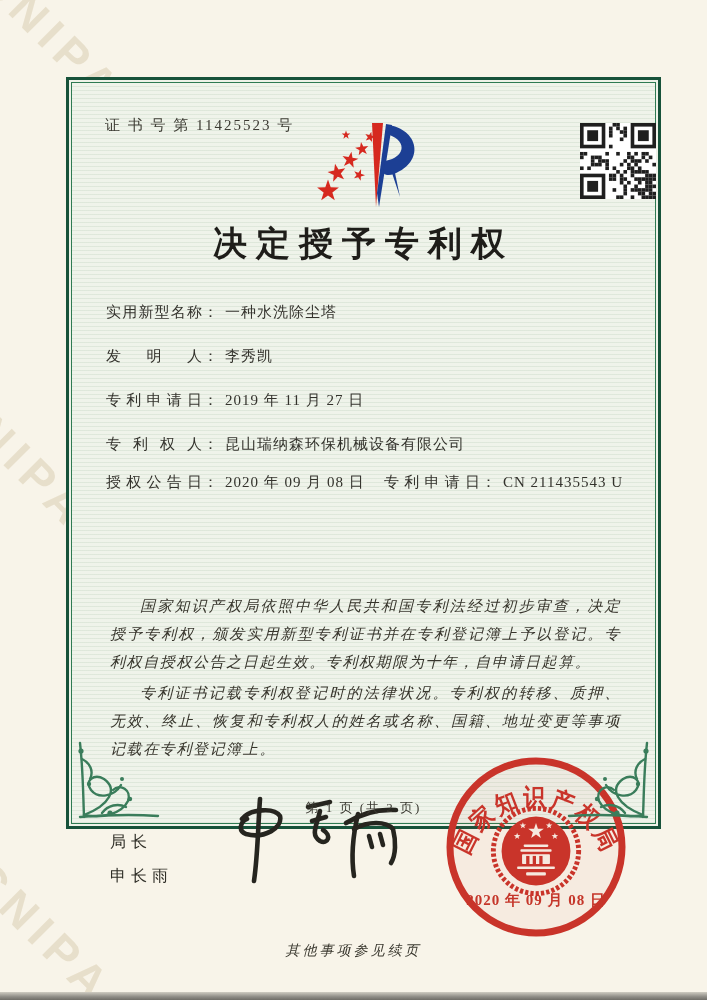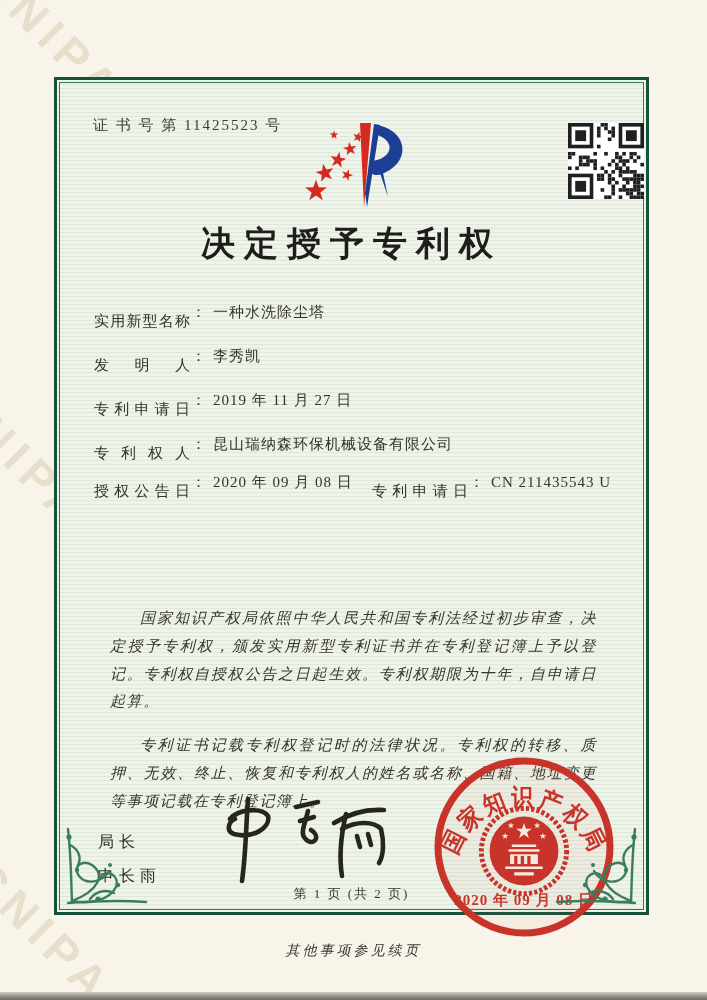--- a/index.html
+++ b/index.html
@@ -11,21 +11,21 @@
   }
   
   .wm{
     position:absolute;font-family:"Liberation Sans","DejaVu Sans",sans-serif;
     font-weight:bold;font-size:46px;letter-spacing:8px;
     color:#d8cbae;opacity:.5;transform:rotate(45deg);
     pointer-events:none;white-space:nowrap;
   }
   
   .frame{
-    position:absolute;left:54px;top:77px;width:595px;height:838px;
+    position:absolute;left:66px;top:77px;width:595px;height:752px;
     border:3px solid #17523a;box-sizing:border-box;background:#eef2e8;
   }
   .frame-inner{
     position:absolute;inset:2px;border:1px solid #2e7a52;
     background:
       repeating-linear-gradient(0deg, rgba(146,180,150,.18) 0 1px, rgba(0,0,0,0) 1px 4px),
       #eff3ea;
   }
   .content{position:absolute;inset:0;}
   
@@ -34,31 +34,31 @@
   }
   .logo{position:absolute;left:238px;top:30px;width:118px;height:102px;}
   .qr{position:absolute;left:508px;top:40px;width:76px;height:76px;background:#fff;}
   .title{
     position:absolute;left:0;top:138px;width:100%;text-align:center;
     font-size:34px;font-weight:bold;letter-spacing:9px;color:#1e1d19;
   }
   
   .fields{position:absolute;left:34px;top:220px;right:26px;font-size:15px;}
   .field-row{height:44px;letter-spacing:1px;white-space:nowrap;}
-  .f-label{display:inline-block;width:97px;text-align:justify;text-align-last:justify;vertical-align:top;margin-top:9px;}
+  .f-label{display:inline-block;width:97px;text-align:justify;text-align-last:justify;vertical-align:top;}
   .f-colon{display:inline-block;margin-right:6px;}
   .grant-row{display:flex;margin-top:-6px;letter-spacing:1px;white-space:nowrap;}
   .grant-left{width:278px;}
   
   .paras{
     position:absolute;left:34px;right:30px;top:506px;
     font-size:15px;line-height:1.85;letter-spacing:1.6px;
     font-style:italic;color:#37352c;text-align:justify;
   }
-  .paras p{margin:16px;text-indent:2em;}
+  .paras p{margin:4px;text-indent:2em;}
   
   .director{position:absolute;left:38px;top:742px;font-size:16px;letter-spacing:5px;line-height:2.15;color:#2e2d26;}
   .sig{position:absolute;left:148px;top:700px;width:205px;height:110px;}
   
   .seal{position:absolute;left:372px;top:672px;width:184px;height:184px;}
   .seal-date{
     position:absolute;left:0;right:0;top:136px;text-align:center;
     font-size:15px;letter-spacing:1px;color:#c5362a;font-weight:bold;white-space:nowrap;
   }
   

